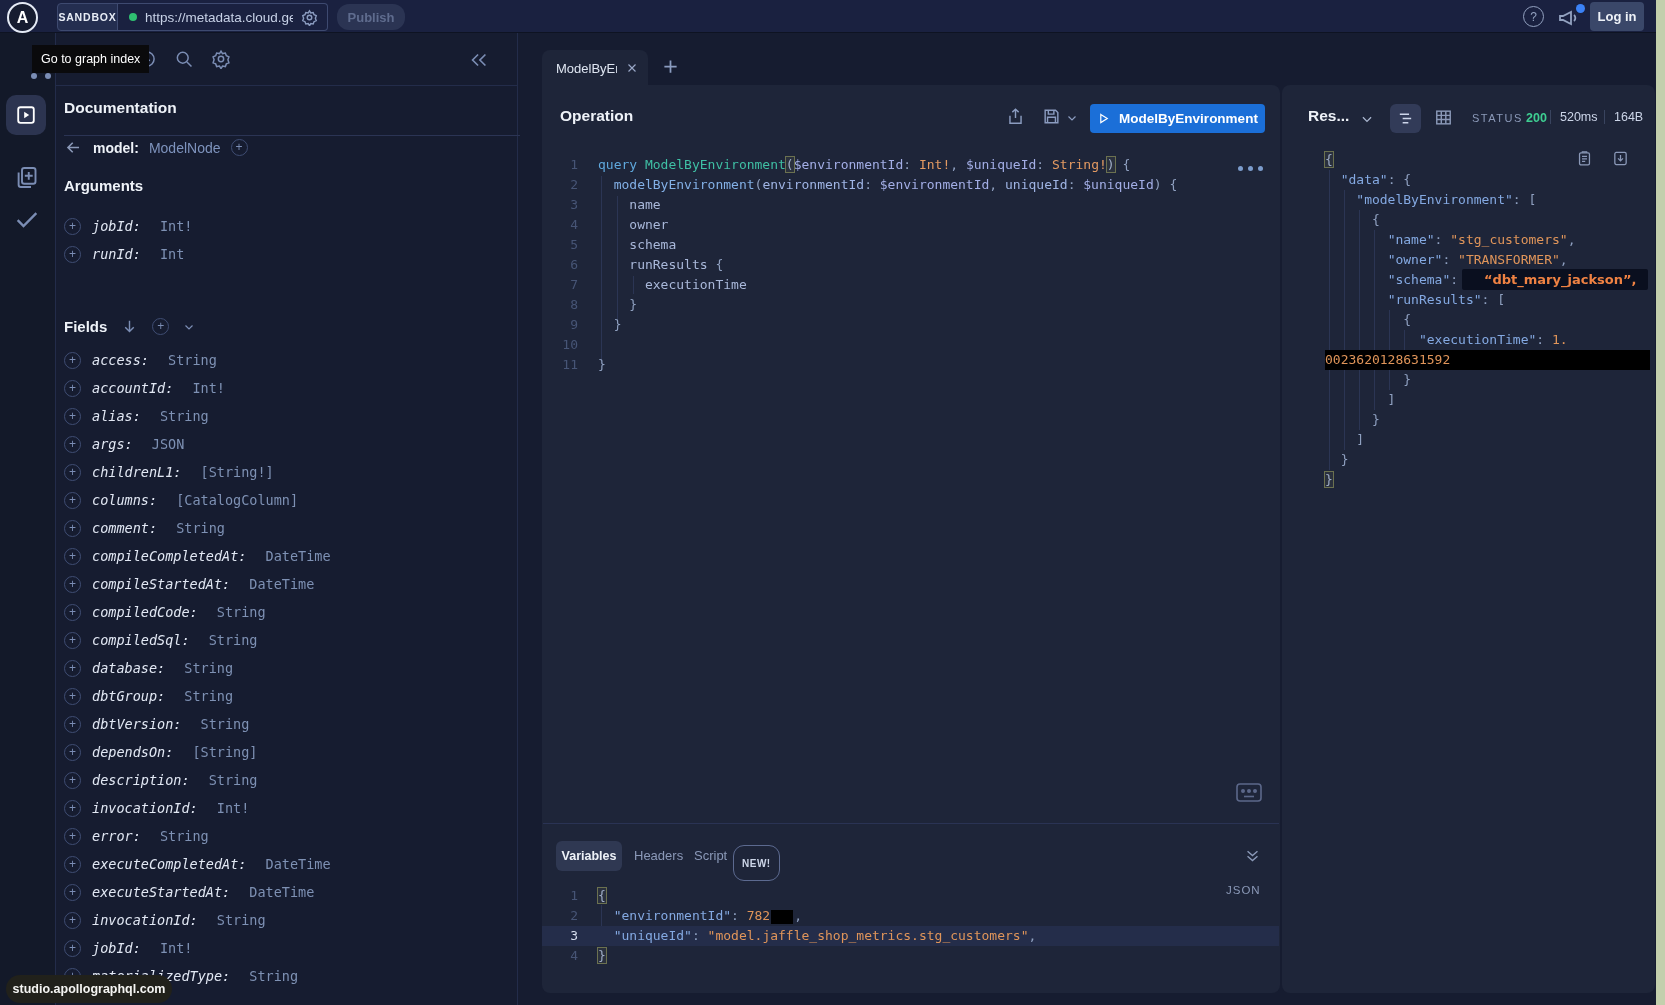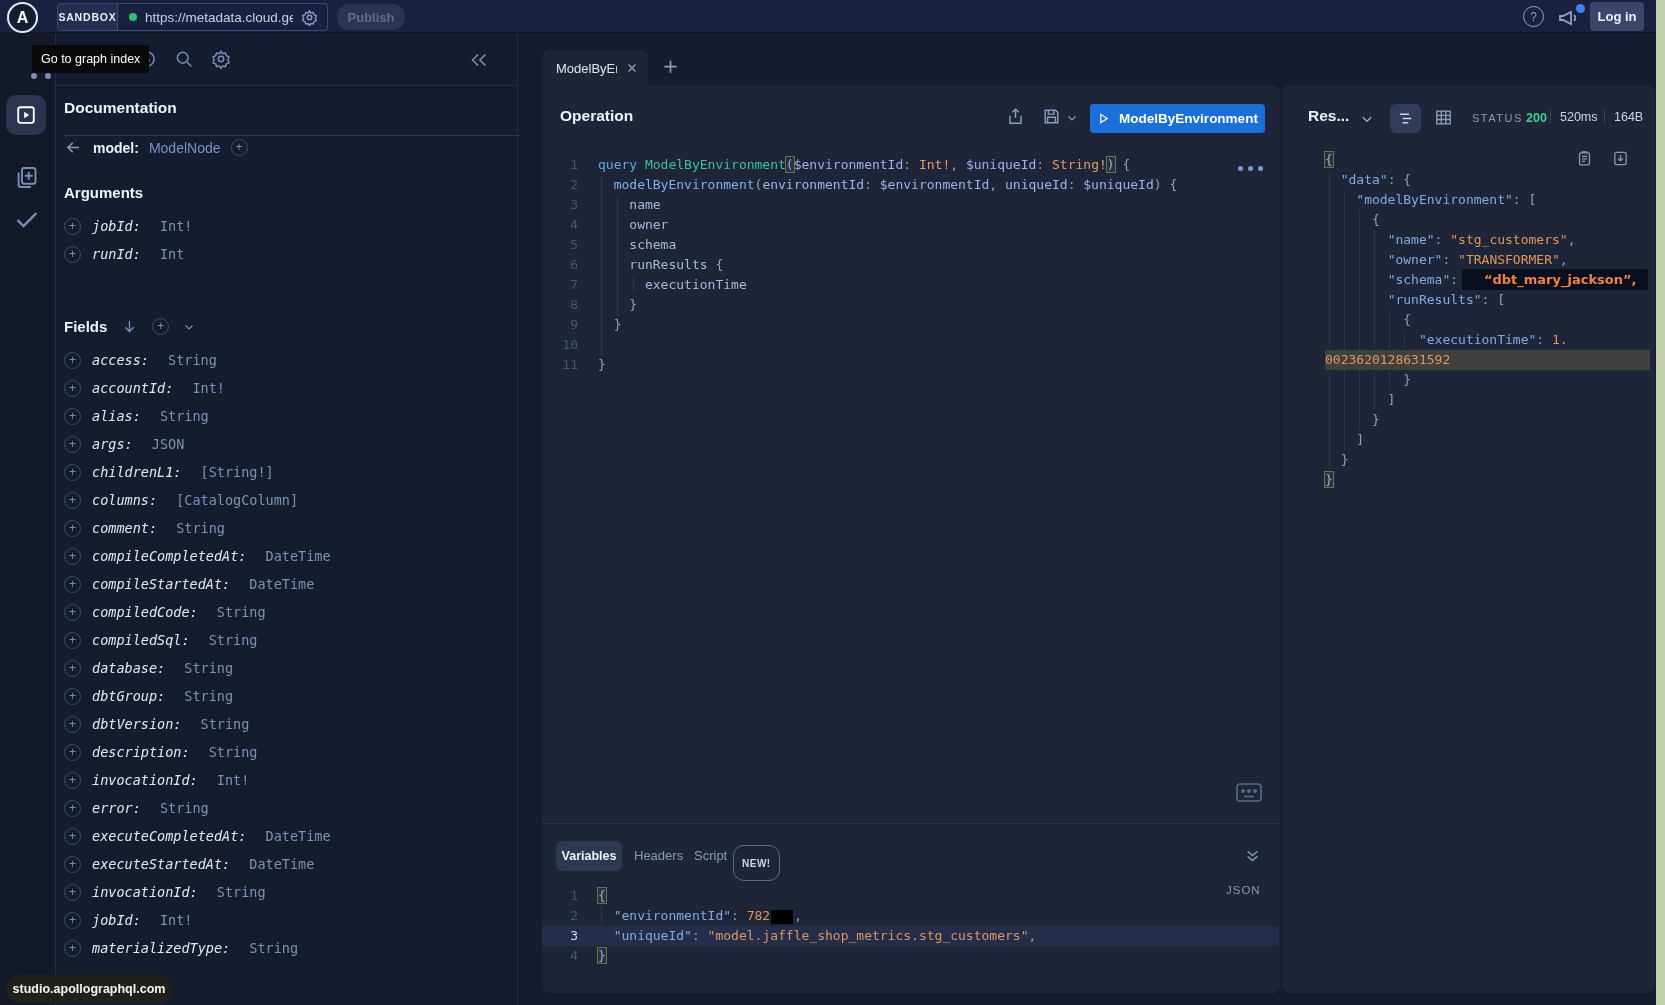--- a/index.html
+++ b/index.html
@@ -69,21 +69,21 @@
   .dots3 i { width:5px; height:5px; border-radius:50%; background:#7c9ccc; }
 
   
   .code { font-family:"DejaVu Sans Mono", monospace; font-size:13px; }
   .cl { height:20px; line-height:20px; display:flex; position:relative; z-index:2; }
   .ln { width:36px; text-align:right; color:#475576; flex:0 0 auto; }
   .ct { padding-left:20px; white-space:pre; }
   .nogut .ct { padding-left:0; }
   .cl.hl { background:#242d4a; }
   .cl.hl .ln { color:#d5dcec; }
-  .cl.bgfill { background:#404040; }
+  .cl.bgfill { background:#000000; }
   .tk-kw { color:#5fa8dd; } .tk-op { color:#3fbfa4; } .tk-vr { color:#a3aee6; }
   .tk-ty { color:#e39a62; } .tk-pn { color:#8fa0c0; } .tk-f2 { color:#83b0e6; }
   .tk-ar { color:#9fb4e4; } .tk-fd { color:#a9b8da; } .tk-ky { color:#84a9e2; }
   .tk-st { color:#e0955a; } .tk-nm { color:#e0955a; }
   .tk-bm { color:#9fadc8; outline:1px solid #6b7150; background:rgba(130,135,90,.12); }
   .tk-sb { background:#0a0f1f; color:#ef8243; font-family:"DejaVu Sans", sans-serif; font-weight:bold;
            padding:3px 12px 3px 22px; border-radius:2px; margin-left:-4px; }
   .redact { display:inline-block; width:22px; height:14px; background:#000; vertical-align:middle; margin:0 1px; }
   .guide { position:absolute; width:1px; background:#2b3554; z-index:1; }
 
@@ -198,21 +198,21 @@
 <div class="abs model-row">
   <span class="railicon">
     <svg width="19" height="19" viewBox="0 0 24 24" fill="none" stroke="#8b99b8" stroke-width="2">
         <path d="M19 12H5M11 6l-6 6 6 6"></path>
       </svg>
   </span>
   <span class="model-name">model:</span>
   <span class="model-type">ModelNode</span>
   <span class="plus"></span>
 </div>
-<div class="abs sec-head" style="left:64px; top:184px;">Arguments</div>
+<div class="abs sec-head" style="left:64px; top:177px;">Arguments</div>
 <div class="abs fieldcol" style="left:64px; top:212px; width:450px;">
     <div class="frow">
       <span class="plus"></span>
       <span class="fname">jobId:</span>
       <span class="ftype"> Int!</span>
     </div>
     <div class="frow">
       <span class="plus"></span>
       <span class="fname">runId:</span>
       <span class="ftype"> Int</span>
@@ -295,20 +295,25 @@
     </div>
     <div class="frow">
       <span class="plus"></span>
       <span class="fname">dbtGroup:</span>
       <span class="ftype"> String</span>
     </div>
     <div class="frow">
       <span class="plus"></span>
       <span class="fname">dbtVersion:</span>
       <span class="ftype"> String</span>
+    </div>
+    <div class="frow">
+      <span class="plus"></span>
+      <span class="fname">dependsOn:</span>
+      <span class="ftype"> [String]</span>
     </div>
     <div class="frow">
       <span class="plus"></span>
       <span class="fname">description:</span>
       <span class="ftype"> String</span>
     </div>
     <div class="frow">
       <span class="plus"></span>
       <span class="fname">invocationId:</span>
       <span class="ftype"> Int!</span>

